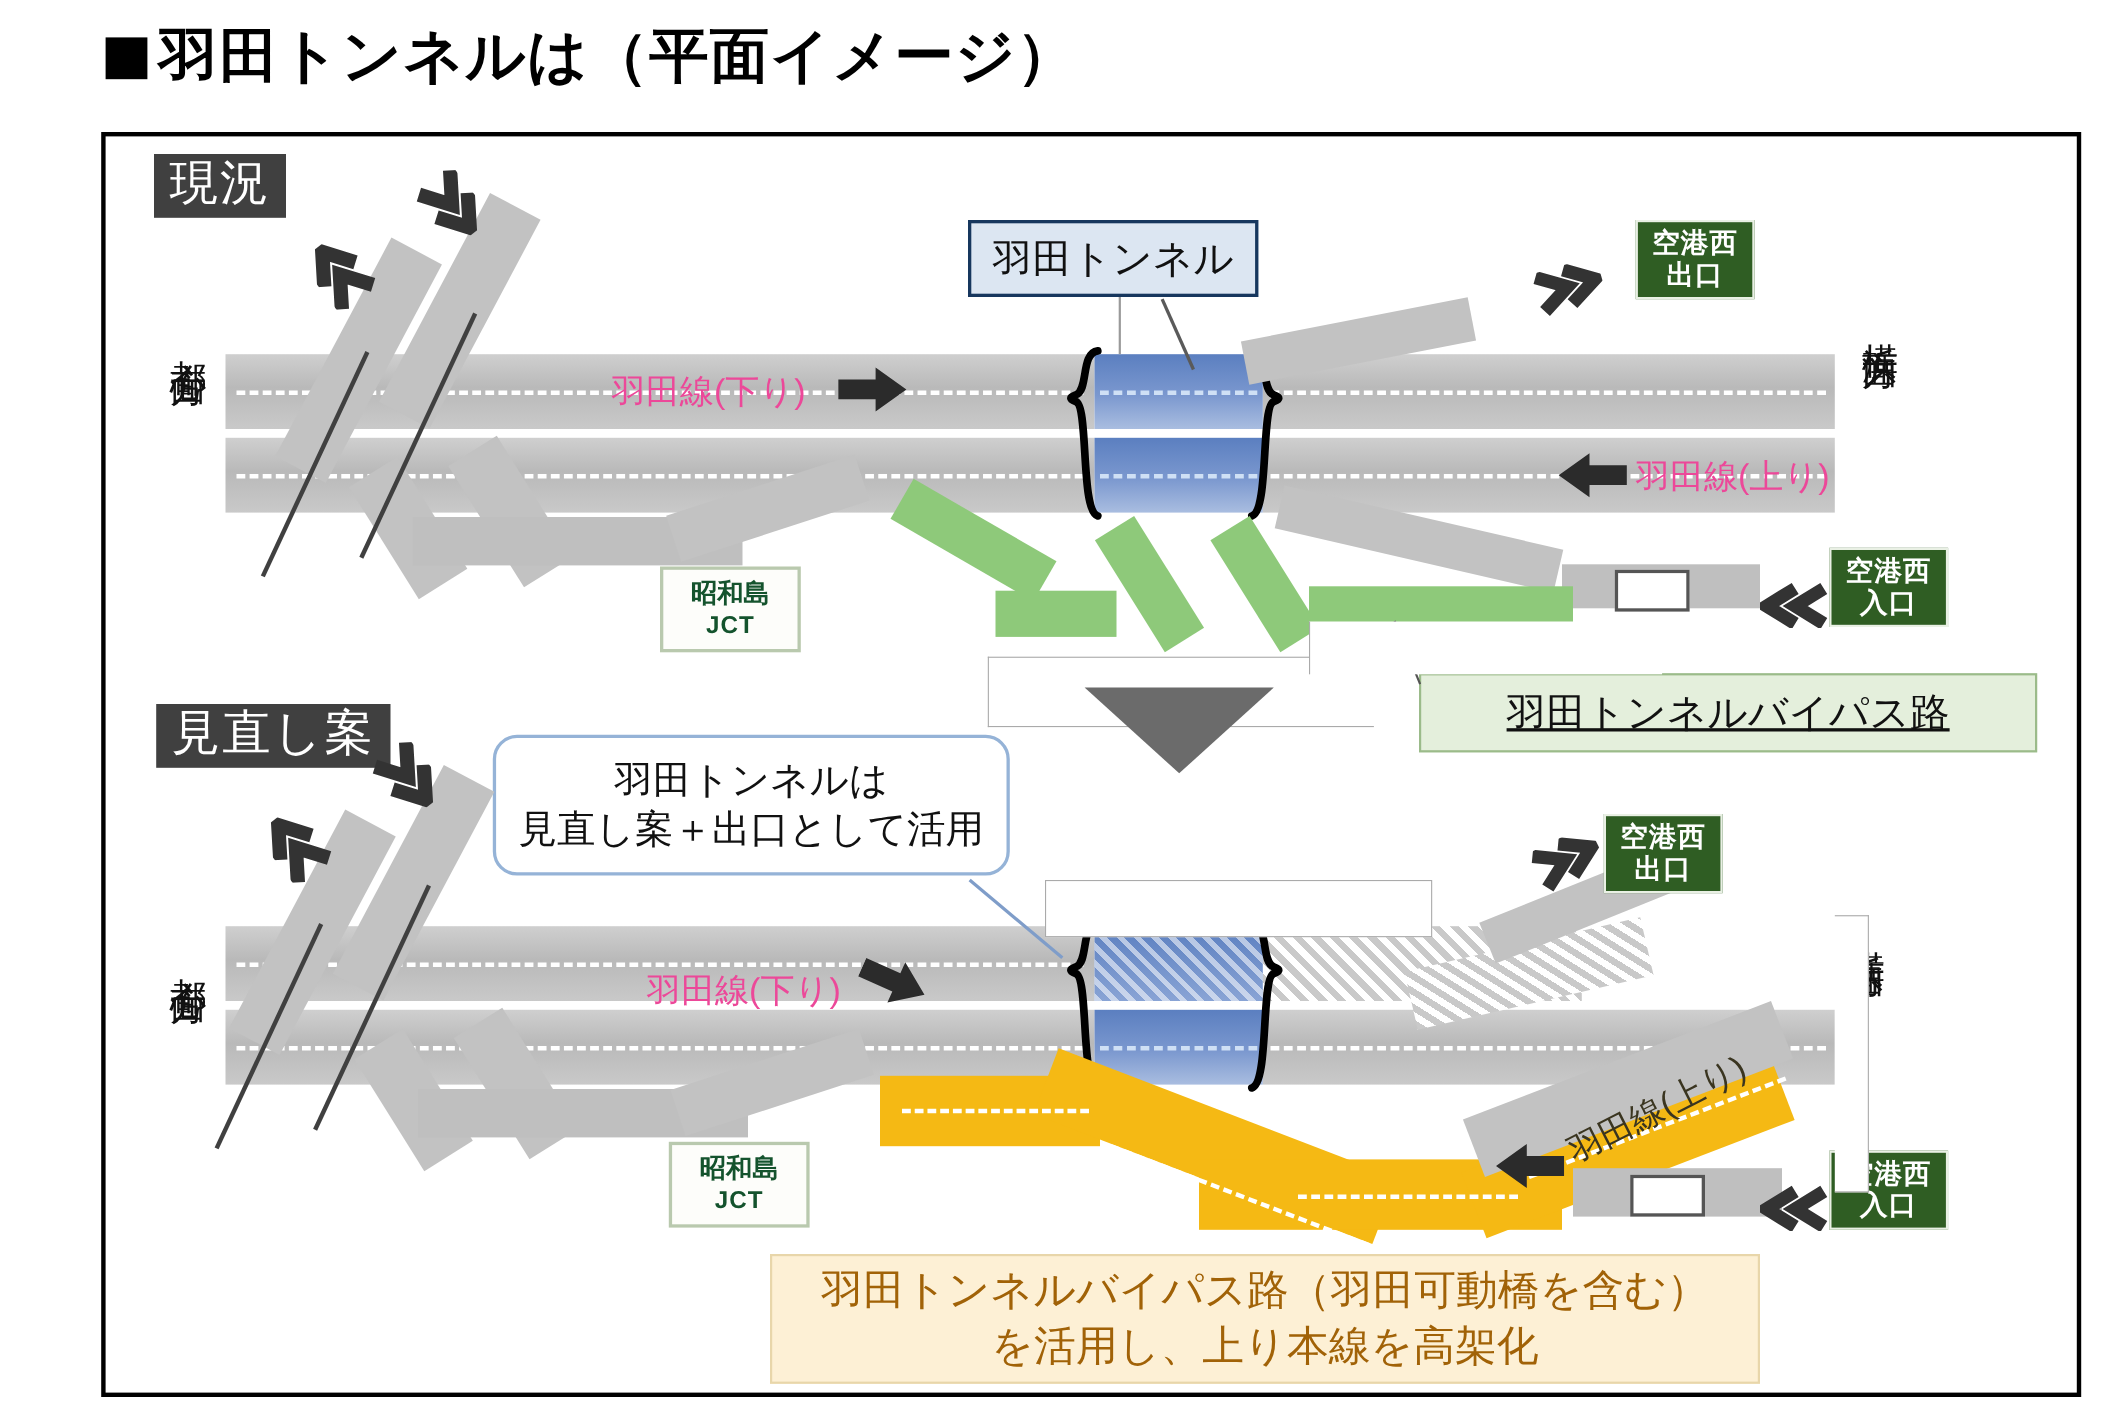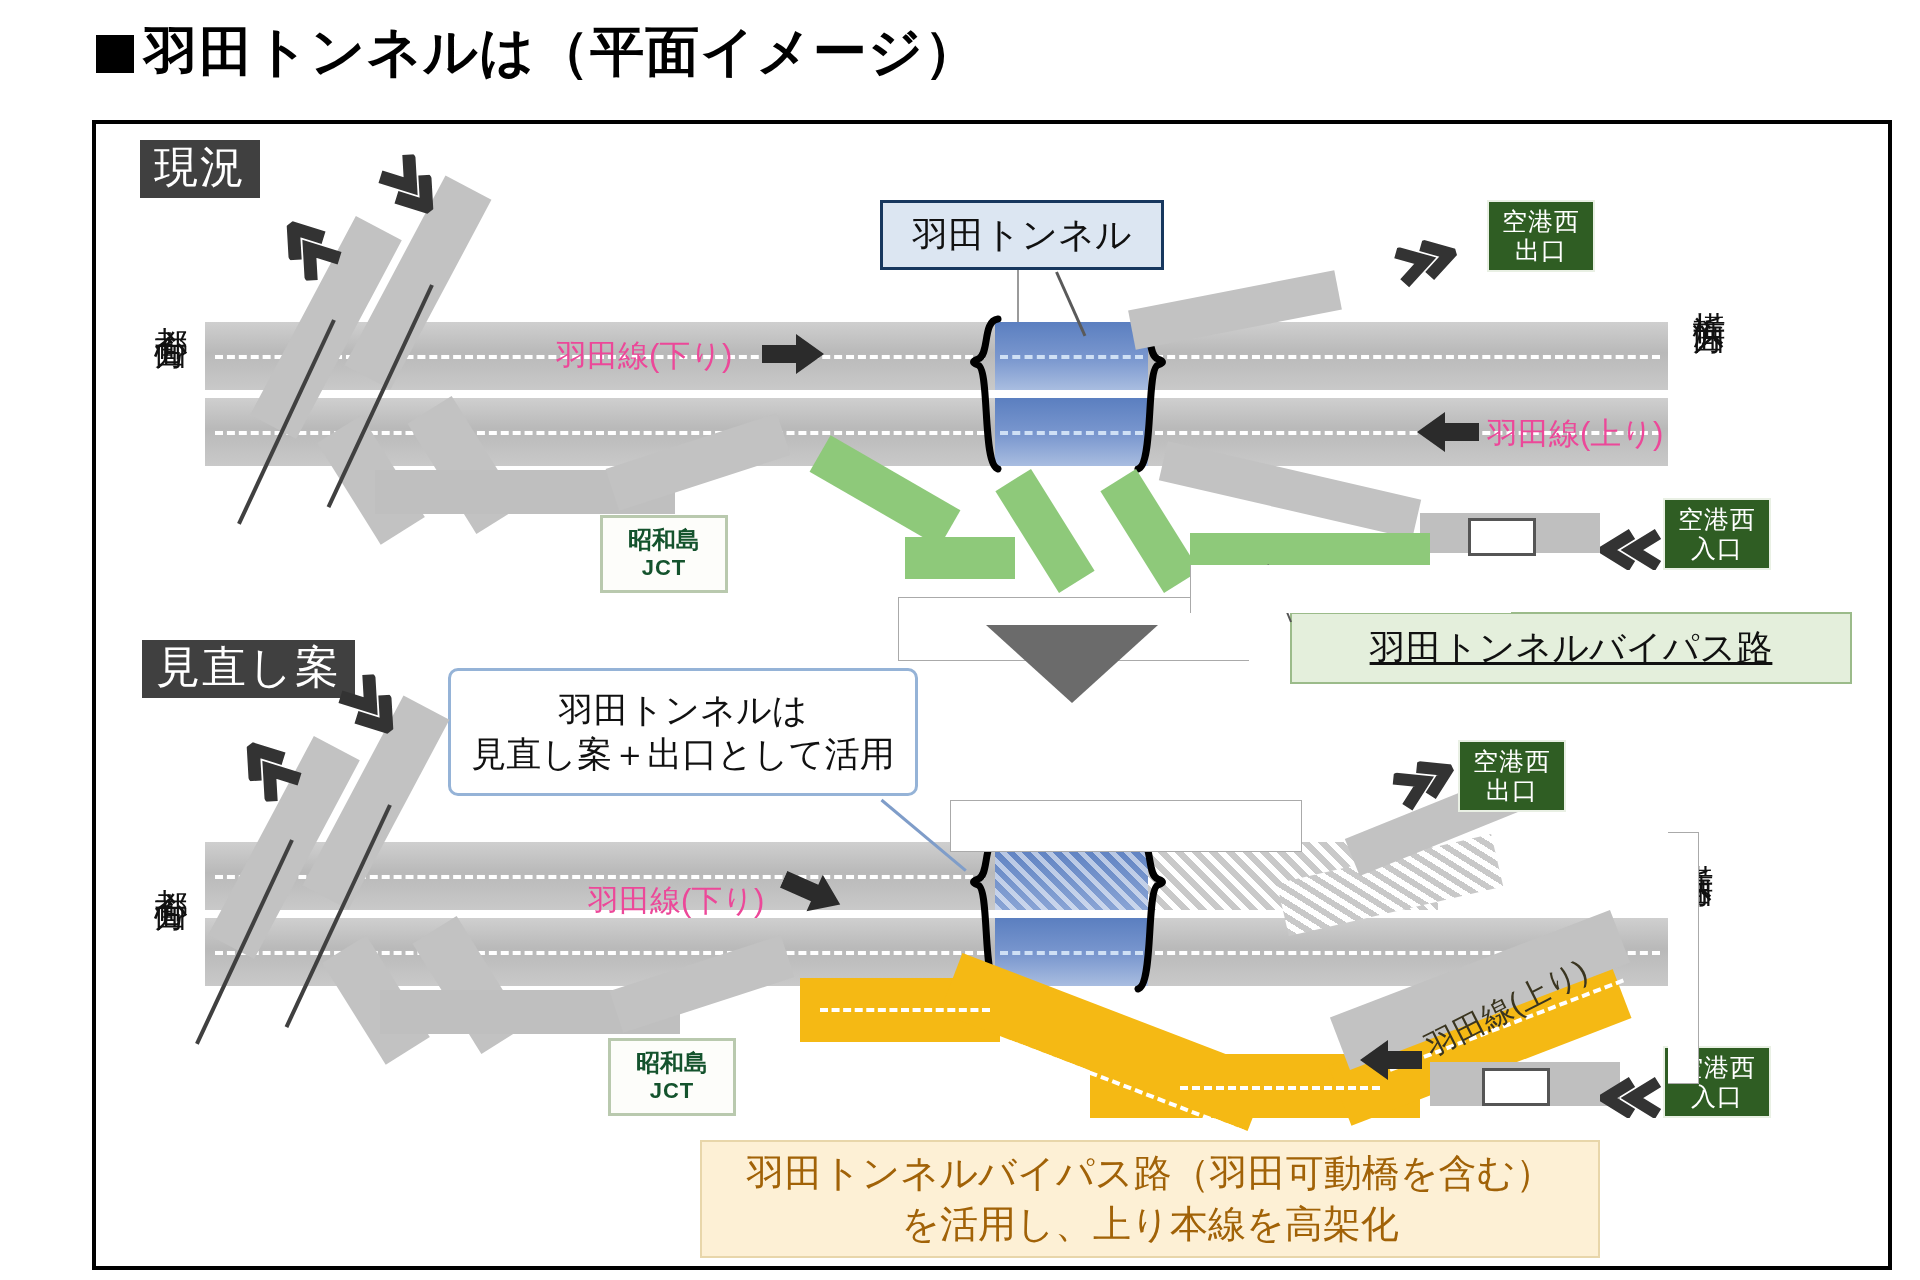--- a/index.html
+++ b/index.html
@@ -60,39 +60,39 @@
   
   .arrow-r,.arrow-l{position:absolute;}
 
   
   .box-blue{
     position:absolute;background:#dce6f2;border:3px solid #17375e;
     display:flex;align-items:center;justify-content:center;
     font-size:36px;color:#111;white-space:nowrap;box-sizing:border-box;
   }
   .box-round-blue{
-    position:absolute;background:#ffffff;border:3px solid #95b3d7;border-radius:10px;
+    position:absolute;background:#ffffff;border:3px solid #95b3d7;border-radius:22px;
     display:flex;flex-direction:column;align-items:center;justify-content:center;
     font-size:35px;color:#111;line-height:1.25;white-space:nowrap;box-sizing:border-box;
   }
   .box-green{
     position:absolute;background:#e4efdc;border:2px solid #9bbb8a;
     display:flex;align-items:center;justify-content:center;
     font-size:36px;color:#111;white-space:nowrap;box-sizing:border-box;
   }
   .box-orange{
     position:absolute;background:#fdf0d5;border:2px solid #e8d6aa;
     display:flex;flex-direction:column;align-items:center;justify-content:center;
     font-size:38px;color:#a16207;line-height:1.35;white-space:nowrap;box-sizing:border-box;
   }
   .sign-green{
     position:absolute;background:#2f5d23;border:2px solid #e9f0e4;color:#fff;
     display:flex;flex-direction:column;align-items:center;justify-content:center;
     font-size:25px;line-height:1.18;letter-spacing:1px;white-space:nowrap;box-sizing:border-box;
-    font-weight:normal;
+    font-weight:bold;
   }
   .sign-jct{
     position:absolute;background:#fdfdfa;border:3px solid #b9c9ae;
     display:flex;flex-direction:column;align-items:center;justify-content:center;
     color:#14532d;font-size:24px;line-height:1.2;white-space:nowrap;box-sizing:border-box;
     font-weight:bold;
   }
   .sign-jct .sub{font-size:22px;letter-spacing:1px;}
 
   .road-label{
@@ -151,21 +151,21 @@
     <svg width="34" height="158" viewBox="0 0 34 158">
         <path d="M30 4 C14 6,22 40,10 44 C4 46,4 48,10 50 C22 54,14 150,30 154" fill="none" stroke="#000" stroke-width="7" stroke-linecap="round"></path>
       </svg>
   </div>
   <div class="brace" style="left:1134px;top:315px;">
     <svg width="34" height="158" viewBox="0 0 34 158">
         <path d="M4 4 C20 6,12 40,24 44 C30 46,30 48,24 50 C12 54,20 150,4 154" fill="none" stroke="#000" stroke-width="7" stroke-linecap="round"></path>
       </svg>
   </div>
 
-  <div class="box-blue" style="left:880px;top:200px;width:284px;height:70px;">羽田トンネル</div>
+  <div class="box-blue" style="left:880px;top:200px;width:264px;height:70px;">羽田トンネル</div>
   <div class="leader-thin" style="left:1017px;top:270px;height:52px;"></div>
   <div class="leader" style="left:1055px;top:272px;width:3px;height:70px;transform:rotate(-24deg);transform-origin:top center;"></div>
 
   <div class="road-skew" style="left:300px;top:215px;width:52px;height:225px;transform:rotate(28deg);"></div>
   <div class="road-skew" style="left:392px;top:175px;width:52px;height:215px;transform:rotate(28deg);"></div>
   <div class="road-skew" style="left:345px;top:420px;width:52px;height:120px;transform:rotate(-32deg);"></div>
   <div class="road-skew" style="left:438px;top:400px;width:52px;height:130px;transform:rotate(-32deg);"></div>
   <div class="road" style="left:375px;top:470px;width:300px;height:44px;"></div>
   <div class="road-skew" style="left:608px;top:440px;width:180px;height:44px;transform:rotate(-18deg);"></div>
 

